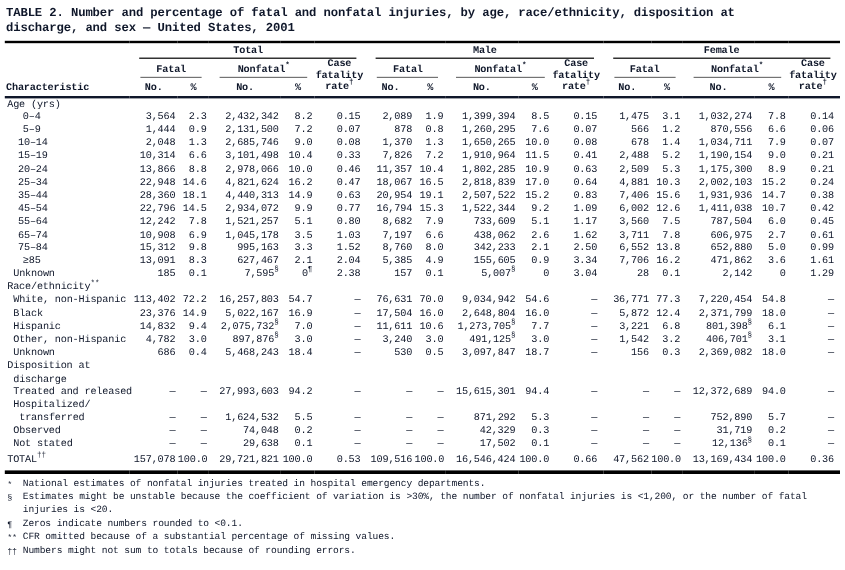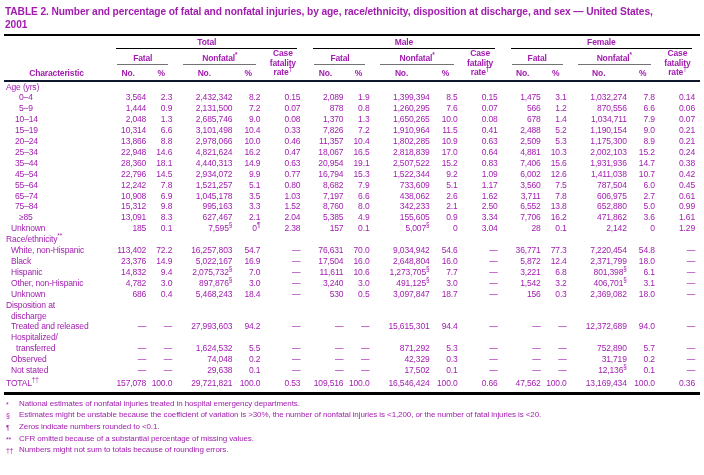--- a/index.html
+++ b/index.html
@@ -1,36 +1,36 @@
 <!DOCTYPE html>
 <html><head>
 <meta charset="utf-8">
 <style>
   html,body{margin:0;padding:0;background:#fff;}
   .page{
     width:704px;height:475px;box-sizing:border-box;
-    background:#fff;color:#a21caf;
-    font-family:Liberation Sans, sans-serif;
+    background:#fff;color:#0f172a;
+    font-family:Liberation Mono, monospace;
     padding:5px 4px 0 4px;overflow:hidden;position:relative;
   }
   .title{
     font-weight:bold;font-size:10.2px;line-height:12.5px;
     letter-spacing:-0.1px;width:656px;margin:1px 0 3px 1px;
   }
   table.tbl{
     width:696px;table-layout:fixed;border-collapse:collapse;
     border-top:2px solid #000;
     font-size:8.5px;letter-spacing:-0.15px;
   }
   thead th{font-weight:bold;padding:0;font-size:8.5px;vertical-align:bottom;}
   thead tr.grp-row th{padding-top:1px;}
   .grpline{border-bottom:1px solid #000;text-align:center;margin:0 8px;padding:0 0 1px 0;}
   .subline{border-bottom:1px solid #737373;text-align:center;margin:2px 6px 0 9px;padding:0 0 1px 0;}
   th.cfr-h{white-space:pre-line;text-align:center;line-height:9.5px;padding:0 2px 2px 0;}
-  th.char-h{text-align:center;padding:0 0 2px 1px;}
+  th.char-h{text-align:left;padding:0 0 2px 1px;}
   thead tr.np-row th{text-align:center;padding:1px 0 2px 0;}
   thead tr:last-child th, th.char-h, th.cfr-h{border-bottom:2px solid #0f172a;}
   tbody td{
     vertical-align:bottom;padding:0 2px 0 0;line-height:10.9px;
     white-space:nowrap;
   }
   td.lbl{text-align:left;padding-right:0;}
   td.c-no{text-align:right;}
   td.c-pct{text-align:right;}
   td.c-cfr{text-align:right;padding-right:5px;}

